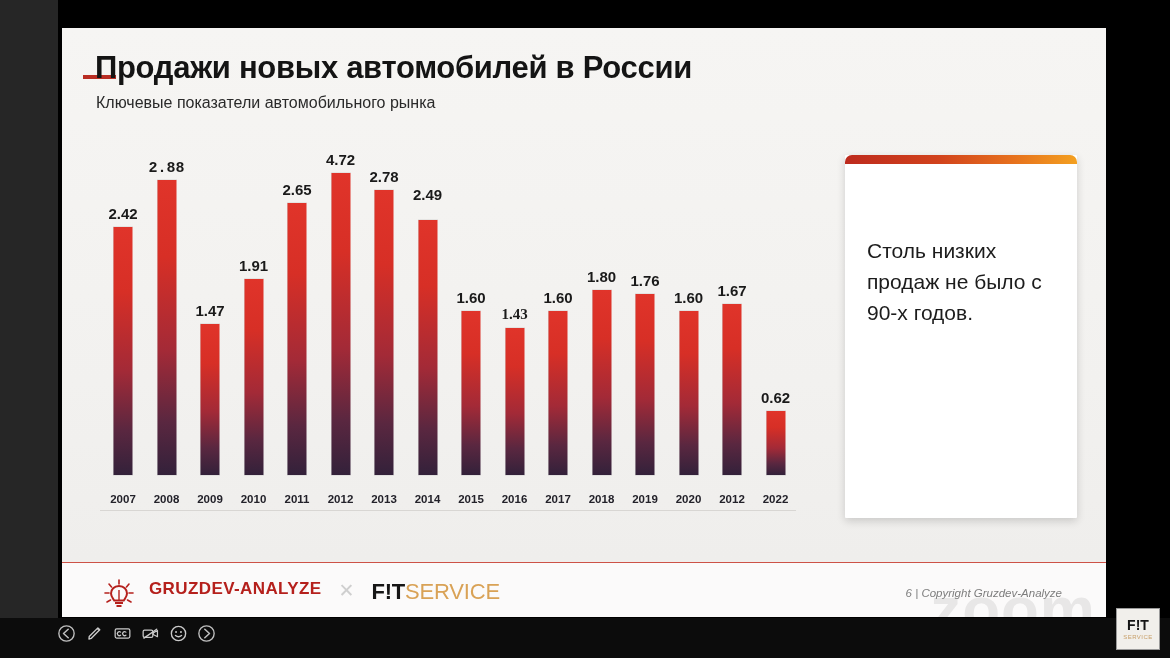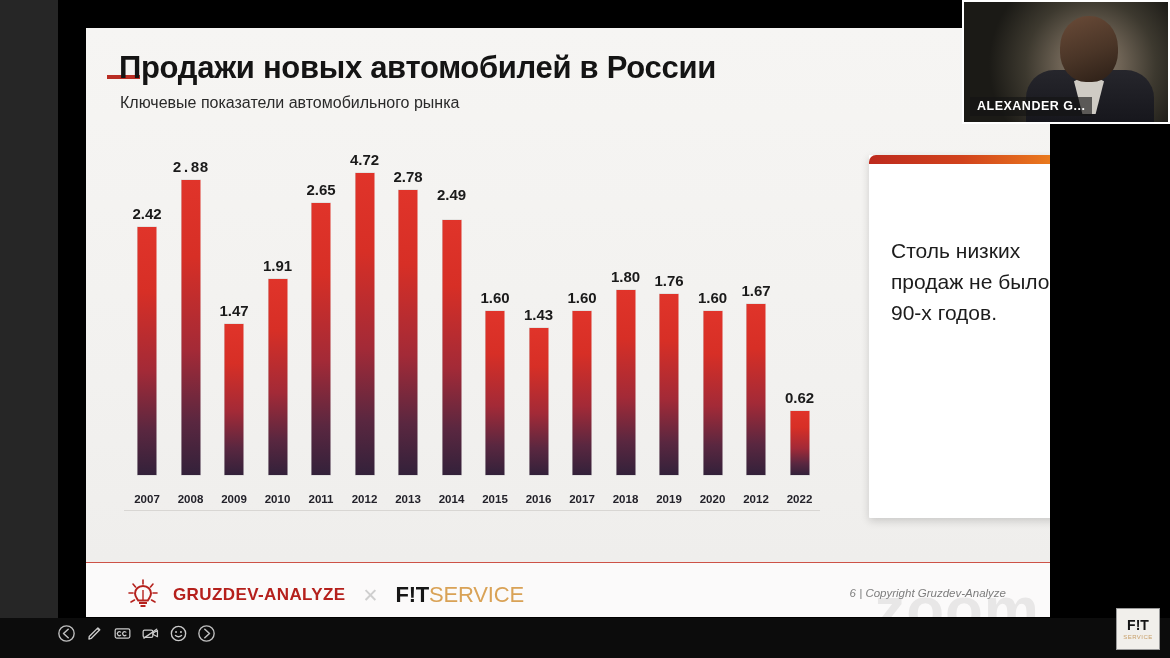--- a/index.html
+++ b/index.html
@@ -32,25 +32,24 @@
     left: 0; bottom: 0;
     width: 1170px; height: 40px;
     background: #0c0c0c;
   }
 
   
   #slide {
     position: absolute;
     left: 62px;
     top: 28px;
-    width: 964px;
+    width: 1044px;
     height: 589px;
     background: #f4f3f1;
     overflow: hidden;
-    margin-left: 24px;
   }
   #slide-inner {
     position: absolute;
     inset: 0;
     background: linear-gradient(180deg,#f6f5f3 0%, #f2f1ef 60%, #eeedeb 100%);
   }
 
   
   #title-accent {
     position: absolute;
@@ -190,21 +189,20 @@
     right: 0;
     top: 535px;
     bottom: 0;
     background: #fbfafa;
   }
   #logo-row {
     position: absolute;
     left: 40px;
     top: 16px;
     display: flex;
-    align-items: center;
     gap: 13px;
   }
   #bulb-icon { width: 34px; height: 32px; display:block; }
   #gruzdev-text {
     font-size: 17px;
     font-weight: bold;
     letter-spacing: 0.4px;
     color: #b5201c;
   }
   #logo-x {
@@ -402,21 +400,21 @@
             <div class="bar-col" style="left: 354px;">
               <div class="bar-wrap">
                 <div class="bar" style="height: 164px;"></div>
                 <div class="bar-value" style="bottom: 169px;">1.60</div>
               </div>
               <div class="bar-year">2015</div>
             </div>
             <div class="bar-col" style="left: 397.5px;">
               <div class="bar-wrap">
                 <div class="bar" style="height: 147px;"></div>
-                <div class="bar-value" style="bottom: 152px;">1.43</div>
+                <div class="bar-value" style="bottom: 152px; font-family: Liberation Serif, serif;">1.43</div>
               </div>
               <div class="bar-year">2016</div>
             </div>
             <div class="bar-col" style="left: 441px;">
               <div class="bar-wrap">
                 <div class="bar" style="height: 164px;"></div>
                 <div class="bar-value" style="bottom: 169px;">1.60</div>
               </div>
               <div class="bar-year">2017</div>
             </div>
@@ -492,27 +490,20 @@
         <div id="copyright">
           <span>6</span>
           <span>|</span>
           <span>Copyright Gruzdev-Analyze</span>
         </div>
       </div>
 
     </div>
   </div>
 
-  <div id="video-tile">
-    <div id="video-bg"></div>
-    <div id="person-body"></div>
-    <div id="person-shirt"></div>
-    <div id="person-head"></div>
-    <div id="video-name">ALEXANDER G...</div>
-  </div>
 
   <div id="toolbar">
     <svg class="tb-icon" viewBox="0 0 20 20">
       <circle cx="10" cy="10" r="9" fill="none" stroke="#cfcfcf" stroke-width="1.6"></circle>
       <path d="M12 5 L6.5 10 L12 15" fill="none" stroke="#cfcfcf" stroke-width="1.8" stroke-linecap="round" stroke-linejoin="round"></path>
     </svg>
     <svg class="tb-icon" viewBox="0 0 20 20">
       <path d="M3.5 16.5 L6 15.8 L16.2 5.6 L14 3.4 L3.8 13.6 Z" fill="none" stroke="#dcdcdc" stroke-width="1.6" stroke-linejoin="round"></path>
       <path d="M13.2 4.2 L15.4 6.4" stroke="#dcdcdc" stroke-width="1.4"></path>
     </svg>

